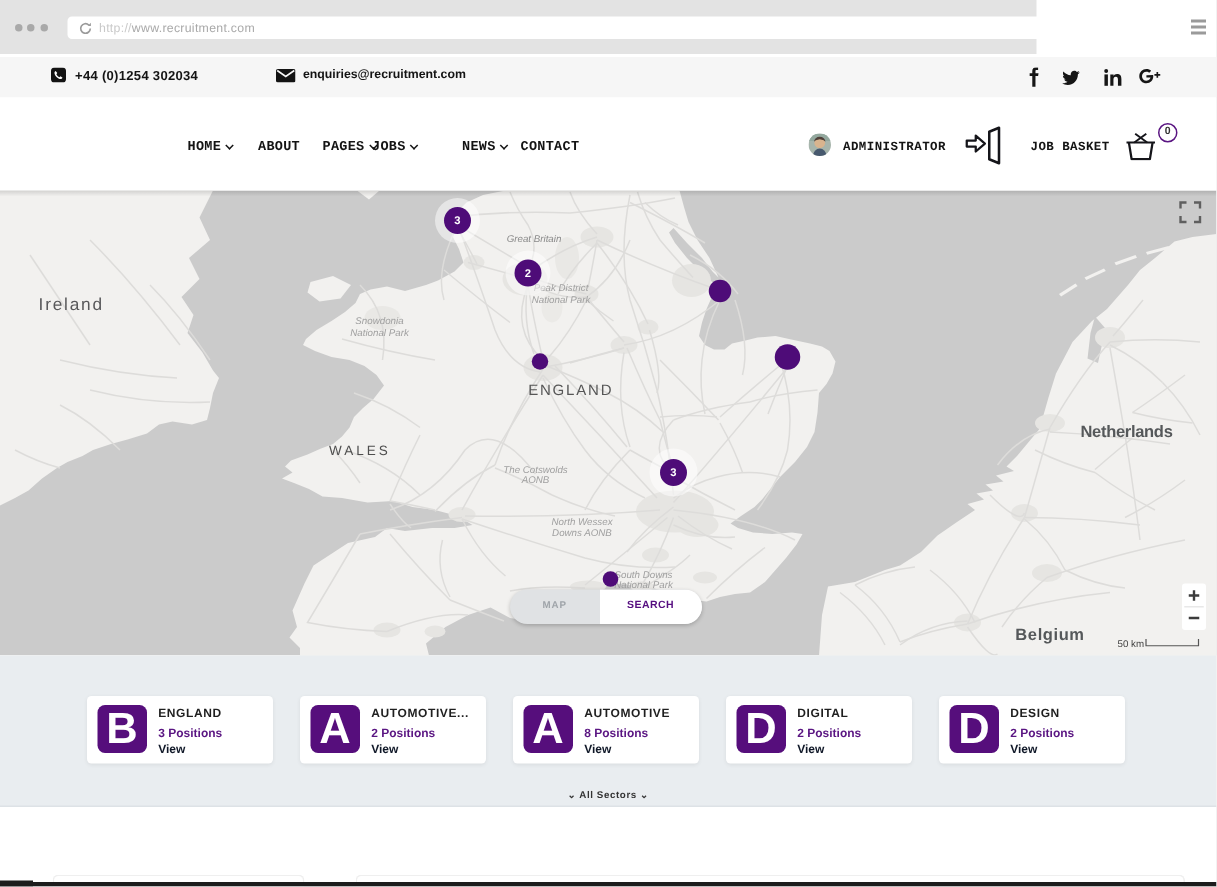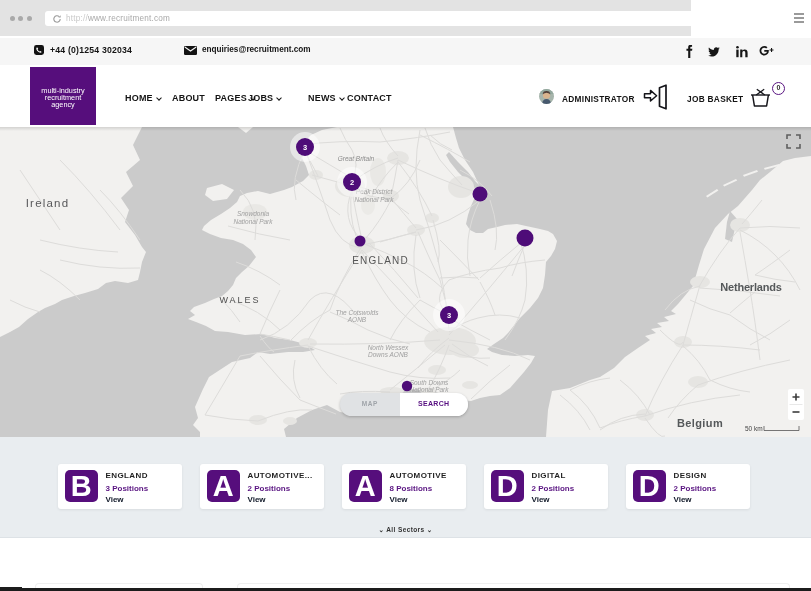--- a/index.html
+++ b/index.html
@@ -17,21 +17,21 @@
   .hline { position:absolute; left:794px; width:9.5px; height:2px; background:#9a9a9a; }
 
   
   #topbar { position:absolute; left:0; top:37.5px; width:811px; height:27.5px; background:#f6f6f6;padding-left:28px; }
   .tb-txt { position:absolute; top:7.8px; font-size:8.7px; font-weight:bold; color:#141414; letter-spacing:.2px; }
 
   
   #nav { position:absolute; left:0; top:65px; width:811px; height:62px; background:#fff; }
   #logo { position:absolute; left:30px; top:2px; width:66px; height:58px; background:#560e7c;
           color:#fff; text-align:center; font-size:7.3px; line-height:7.2px; padding-top:20px; letter-spacing:0;}
-  .mi { position:absolute; top:28px; font-size:9px; font-weight:bold; color:#141414; letter-spacing:.2px; }
+  .mi { position:absolute; top:28px; font-size:9px; font-weight:bold; color:#141414; letter-spacing:.2px;font-family:Liberation Mono, monospace; }
   .chev { display:inline-block; width:4px; height:4px; border-right:1.3px solid #141414; border-bottom:1.3px solid #141414; transform:rotate(45deg); margin-left:4px; margin-bottom:1.5px; }
 
   
   #map { position:absolute; left:0; top:127px; width:811px; height:310px; }
 
   
   #pill { position:absolute; left:340px; top:393px; width:128px; height:22.5px; border-radius:11.5px; background:#e0e2e4; box-shadow:0 1px 3px rgba(0,0,0,.22); overflow:hidden; }
   #pill .map { position:absolute; left:0; top:0; width:59.5px; height:22.5px; line-height:22.5px; text-align:center; color:#9fa4a9; font-size:6.5px; font-weight:bold; letter-spacing:.6px; }
   #pill .search { position:absolute; left:59.5px; top:0px; width:68.5px; height:22.5px; line-height:22.5px; background:#fff; text-align:center; color:#560e80; font-size:7px; font-weight:bold; letter-spacing:.3px; }
 
@@ -88,21 +88,20 @@
         <path d="M4.2,3.8 h2.2 v1 c.3,-.6 1.1,-1.2 2.3,-1.2 2.4,0 2.9,1.5 2.9,3.5 v4.3 H9.3 V7.6 c0,-1 -.02,-2.3 -1.4,-2.3 -1.4,0 -1.6,1.1 -1.6,2.2 v3.9 H4.2 z"></path>
       </g>
       <g transform="translate(76,1)" fill="#161616">
         <path d="M5.2,5 v2 h3.3 c-.15,.85 -1,2.5 -3.3,2.5 -2,0 -3.6,-1.65 -3.6,-3.67 0,-2.03 1.6,-3.68 3.6,-3.68 1.13,0 1.9,.48 2.33,.9 L9.12,1.5 C8.1,.55 6.78,0 5.2,0 2,0 -0.6,2.6 -0.6,5.8 c0,3.2 2.6,5.8 5.8,5.8 3.35,0 5.57,-2.35 5.57,-5.67 0,-.38 -.04,-.67 -.1,-.96 z" transform="scale(0.82)"></path>
         <path d="M13.5,4.1 h-1.4 v1.4 h-1.1 v-1.4 h-1.4 v-1.1 h1.4 v-1.4 h1.1 v1.4 h1.4 z" transform="translate(0,0.4)"></path>
       </g>
     </svg>
   </div>
 
   <div id="nav">
-    <div id="logo">multi-industry<br>recruitment<br>agency</div>
     <div class="mi" style="left:125px">HOME<span class="chev"></span></div>
     <div class="mi" style="left:172px">ABOUT</div>
     <div class="mi" style="left:215px">PAGES<span class="chev"></span></div>
     <div class="mi" style="left:248px">JOBS<span class="chev"></span></div>
     <div class="mi" style="left:308px">NEWS<span class="chev"></span></div>
     <div class="mi" style="left:347px">CONTACT</div>
 
     <svg class="abs" style="left:539px;top:24px" width="15" height="15" viewBox="0 0 15 15">
       <defs>
           <clipPath id="av">

